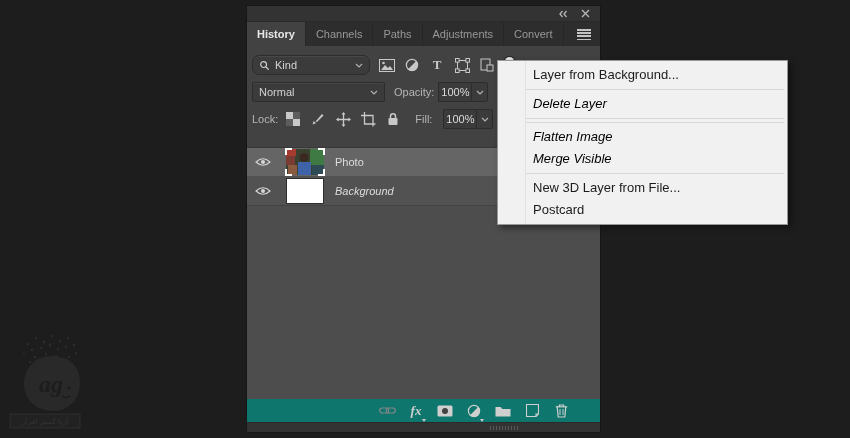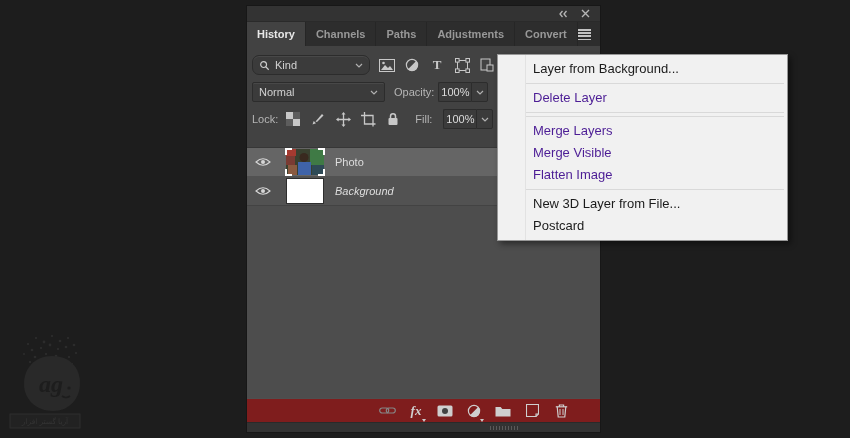--- a/index.html
+++ b/index.html
@@ -8,21 +8,21 @@
 
   
   .panel { position:absolute; left:247px; top:6px; width:353px; height:426px;
            background:#424242; box-shadow:0 0 0 1px #171717; display:flex; flex-direction:column; }
 
   .titlebar { height:16px; background:#333333; border-bottom:1px solid #2a2a2a;
               display:flex; align-items:center; justify-content:flex-end; gap:13px; padding-right:10px; }
 
   .tabbar { height:24px; background:#2d2d2d; display:flex; align-items:stretch; }
   .tab { padding:0 10px; display:flex; align-items:center; font-size:11px; color:#989898;
-         border-right:1px solid #262626; cursor:default; white-space:nowrap;font-weight:bold; }
+         border-right:1px solid #262626; cursor:default; white-space:nowrap; }
   .tab.active { background:#424242; color:#e8e8e8; font-weight:bold; }
   .hamburger { margin-left:auto; margin-right:9px; align-self:center; width:14px; height:11px;
                background:repeating-linear-gradient(to bottom,#c3c3c3 0 1.6px, transparent 1.6px 3.2px); }
 
   .controls { padding:9px 0 6px 5px; }
   .crow { display:flex; align-items:center; height:20px; margin-bottom:7px; }
   .crow:last-child { margin-bottom:12px; }
 
   .dropdown { height:20px; background:#3b3b3b; border:1px solid #2c2c2c; border-radius:2px;
               box-shadow:inset 0 1px 0 rgba(255,255,255,0.07);
@@ -60,40 +60,40 @@
   .thumb-white { background:#ffffff; border:1px solid #2e2e2e; }
   .sel-corners span { position:absolute; width:7px; height:7px; border:0 solid #ffffff; }
   .sel-corners .tl { top:-1px; left:-1px; border-top-width:2px; border-left-width:2px; }
   .sel-corners .tr { top:-1px; right:-1px; border-top-width:2px; border-right-width:2px; }
   .sel-corners .bl { bottom:-1px; left:-1px; border-bottom-width:2px; border-left-width:2px; }
   .sel-corners .br { bottom:-1px; right:-1px; border-bottom-width:2px; border-right-width:2px; }
   .layer-name { margin-left:11px; font-size:11px; color:#dedede; }
   .layer-name.italic { font-style:italic; }
 
   
-  .footer { height:24px; background:#7f1d1d; border-top:1px solid #4f4f4f;
+  .footer { height:24px; background:#0f766e; border-top:1px solid #4f4f4f;
             display:flex; align-items:center; justify-content:flex-end; gap:11px; padding-right:30px; }
   .fbtn { position:relative; display:flex; align-items:center; justify-content:center; width:18px; height:18px; }
   .fx-glyph { font-size:13px; font-style:italic; font-weight:bold; color:#d0d0d0;
               font-family:"Liberation Serif",serif; }
   .mini-caret { position:absolute; right:-1px; bottom:-2px; width:0; height:0;
                 border-left:2.5px solid transparent; border-right:2.5px solid transparent;
                 border-top:3px solid #c9c9c9; }
   .bottomstrip { height:10px; background:#333333; border-top:1px solid #2a2a2a; position:relative; }
   .grip { position:absolute; left:243px; top:3px; width:28px; height:4px;
           background:repeating-linear-gradient(90deg,#5a5a5a 0 1px, transparent 1px 3px); }
 
   
-  .ctxmenu { position:absolute; left:497px; top:54px; width:291px; background:#f1f1f1;
+  .ctxmenu { position:absolute; left:497px; top:60px; width:291px; background:#f1f1f1;
              border:1px solid #979797; box-shadow:3px 3px 6px rgba(0,0,0,0.45);
              padding:3px 0; z-index:10; }
   .ctxmenu::before { content:""; position:absolute; left:27px; top:0; bottom:0; width:1px; background:#e2e2e2; }
   .menu-item { position:relative; height:22px; line-height:22px; padding-left:35px;
                font-size:13px; color:#1b1b1b; white-space:nowrap; cursor:default; }
-  .menu-item.disabled { color:#4c1d95; }
+  .menu-item.disabled { color:#000000;font-style:italic; }
   .menu-item.highlighted { background:#d2e3f7; border:1px solid #8ab1dd; line-height:20px; }
   .menu-sep { height:1px; background:#d9d9d9; margin:3px 3px 3px 28px; }
 
   
   .watermark { position:absolute; left:6px; top:330px; width:92px; height:102px; }
 </style>
 </head>
 <body>
 
 <div class="panel">
@@ -335,23 +335,22 @@
     <span class="grip"></span>
   </div>
 </div>
 
 <div class="ctxmenu" id="menu-mount">
     <div class="menu-item">Layer from Background...</div>
     <div class="menu-sep"></div>
     <div class="menu-item disabled">Delete Layer</div>
     <div class="menu-sep"></div>
     <div class="menu-sep"></div>
-    <div class="menu-item disabled">Merge Layers</div>
+    <div class="menu-item disabled">Flatten Image</div>
     <div class="menu-item disabled">Merge Visible</div>
-    <div class="menu-item disabled">Flatten Image</div>
     <div class="menu-sep"></div>
     <div class="menu-item">New 3D Layer from File...</div>
     <div class="menu-item">Postcard</div>
   </div>
 
 <div class="watermark">
   <svg width="92" height="102" viewBox="0 0 92 102">
     <g fill="#2c2c2c">
       <circle cx="22" cy="14" r="1.2"></circle>
         <circle cx="30" cy="8" r="1.2"></circle>

